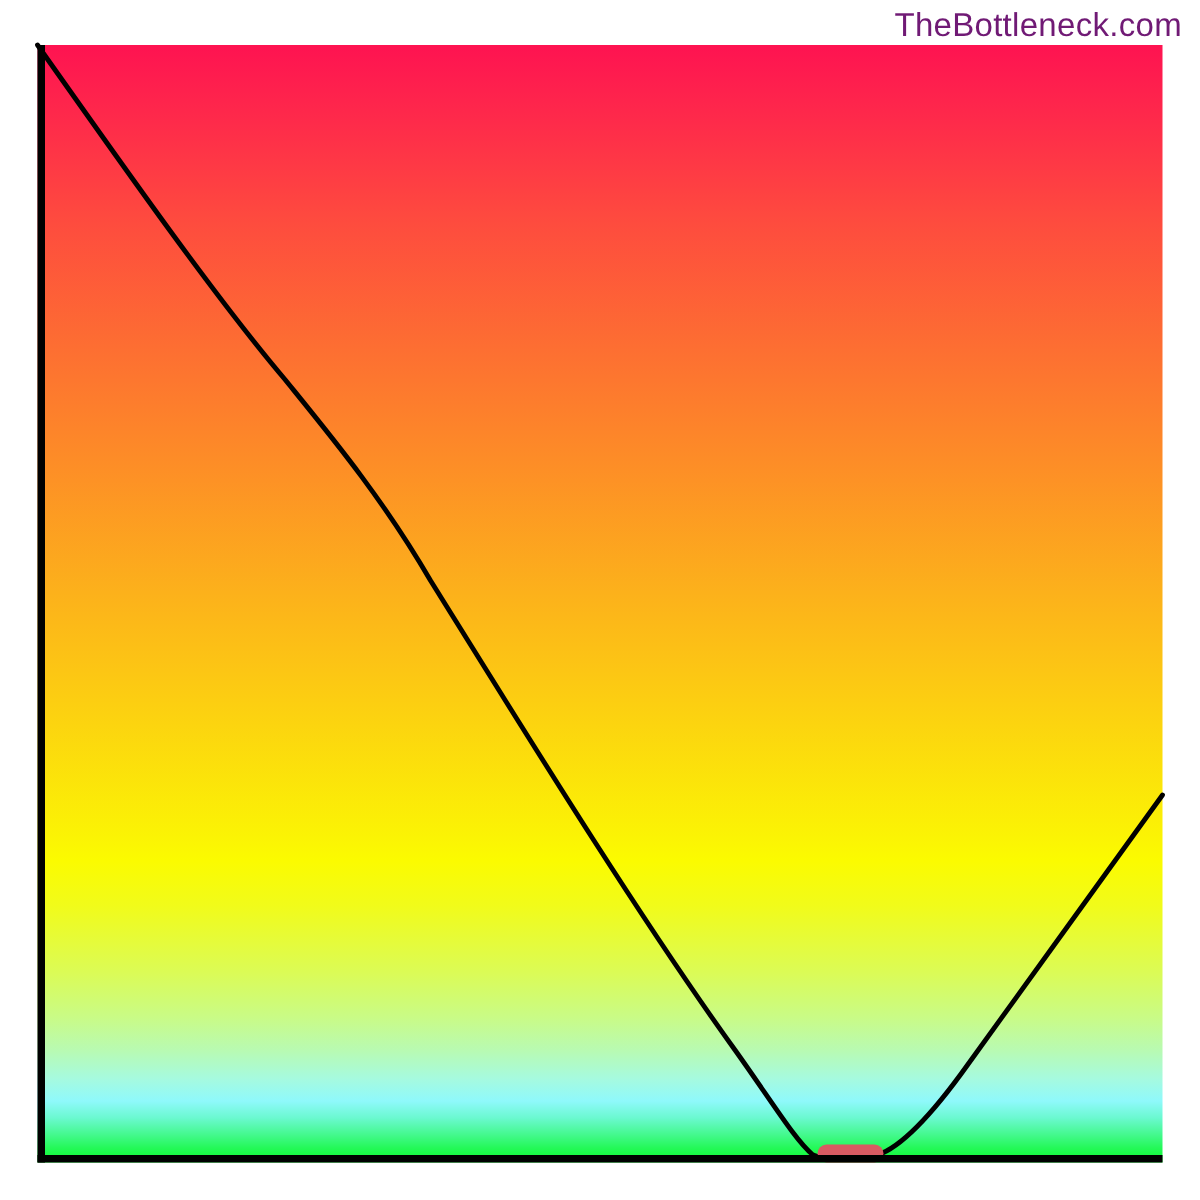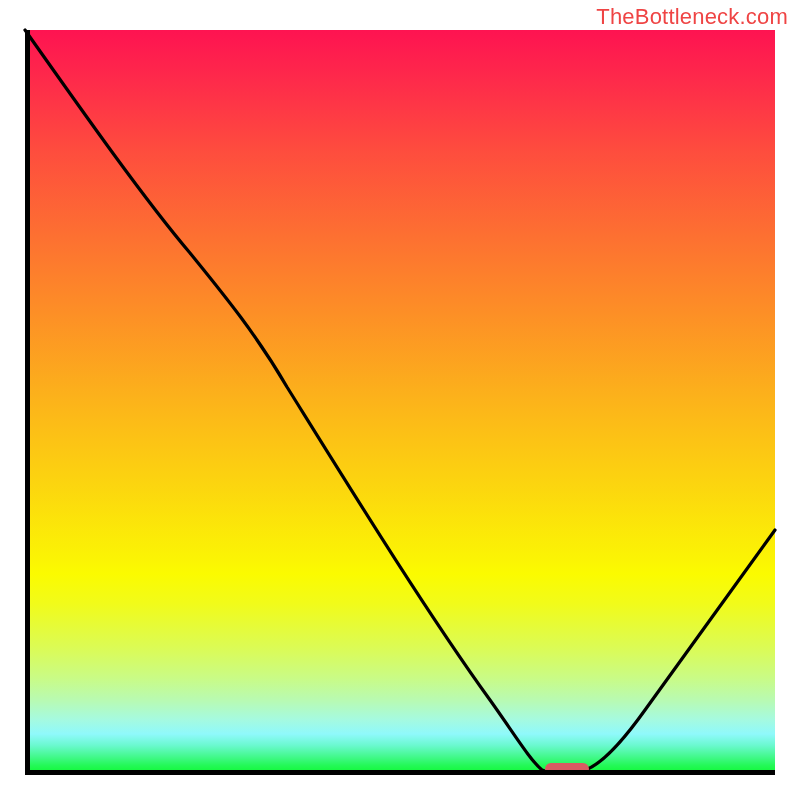--- a/index.html
+++ b/index.html
@@ -15,21 +15,21 @@
     position: absolute;
     left: 0;
     top: 0;
     width: 800px;
     height: 800px;
   }
   .watermark {
     position: absolute;
     top: 4px;
     right: 12px;
-    color: #ef4444;
+    color: #701a75;
     font-size: 22px;
     letter-spacing: 0.2px;
     font-weight: 400;
   }
   .plot {
     position: absolute;
     left: 25px;
     top: 30px;
     width: 750px;
     height: 745px;

